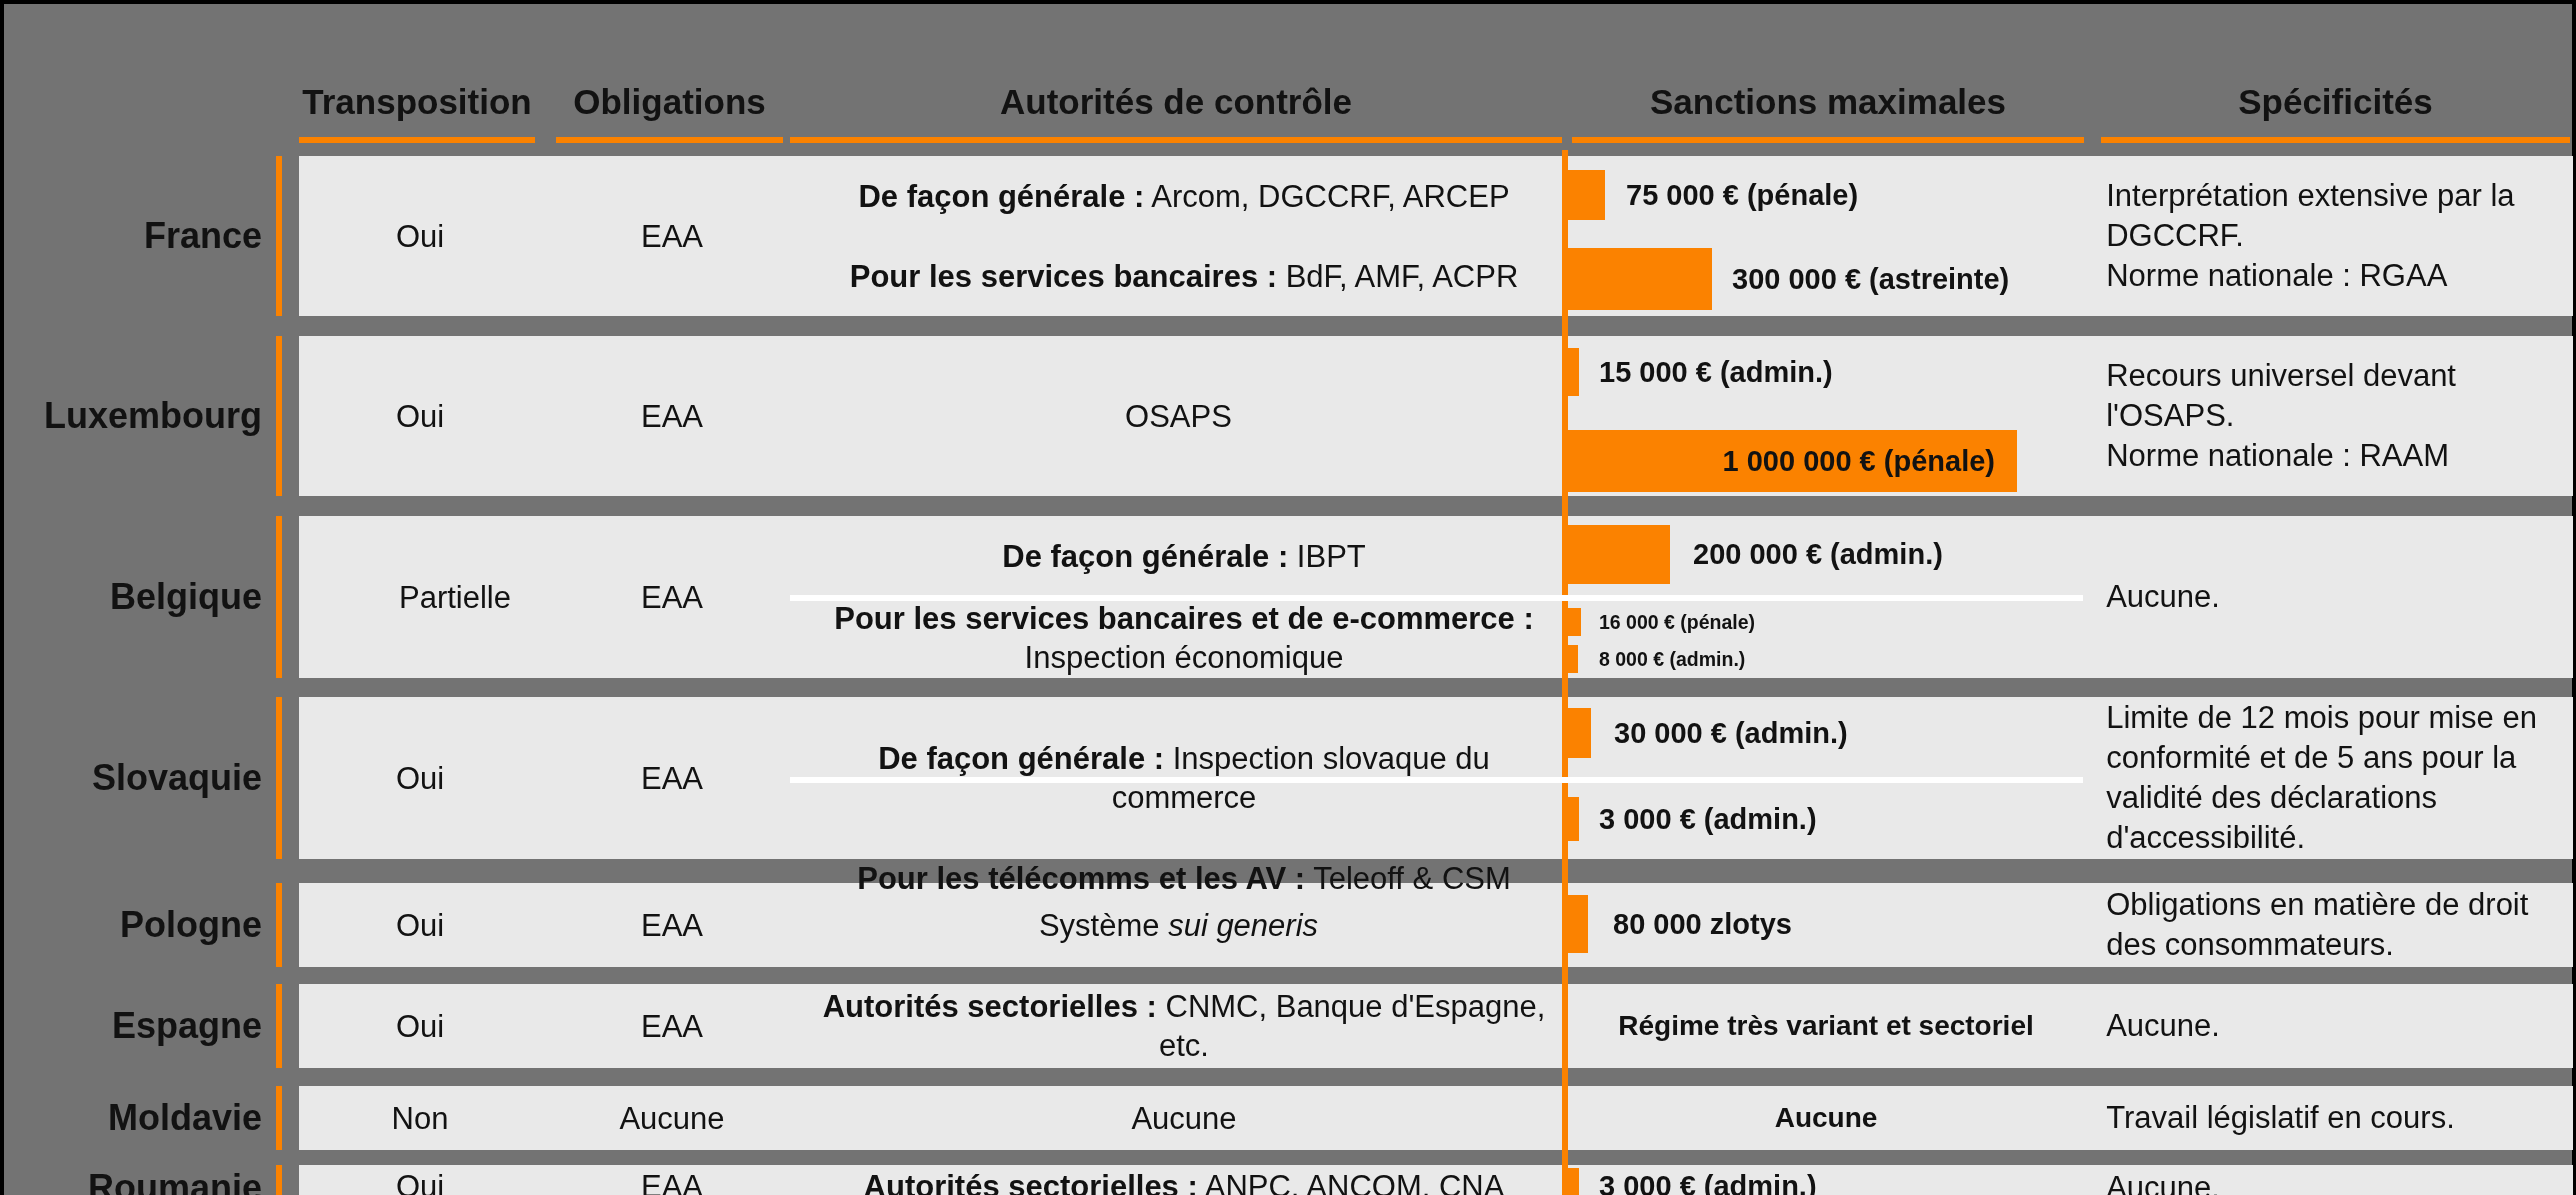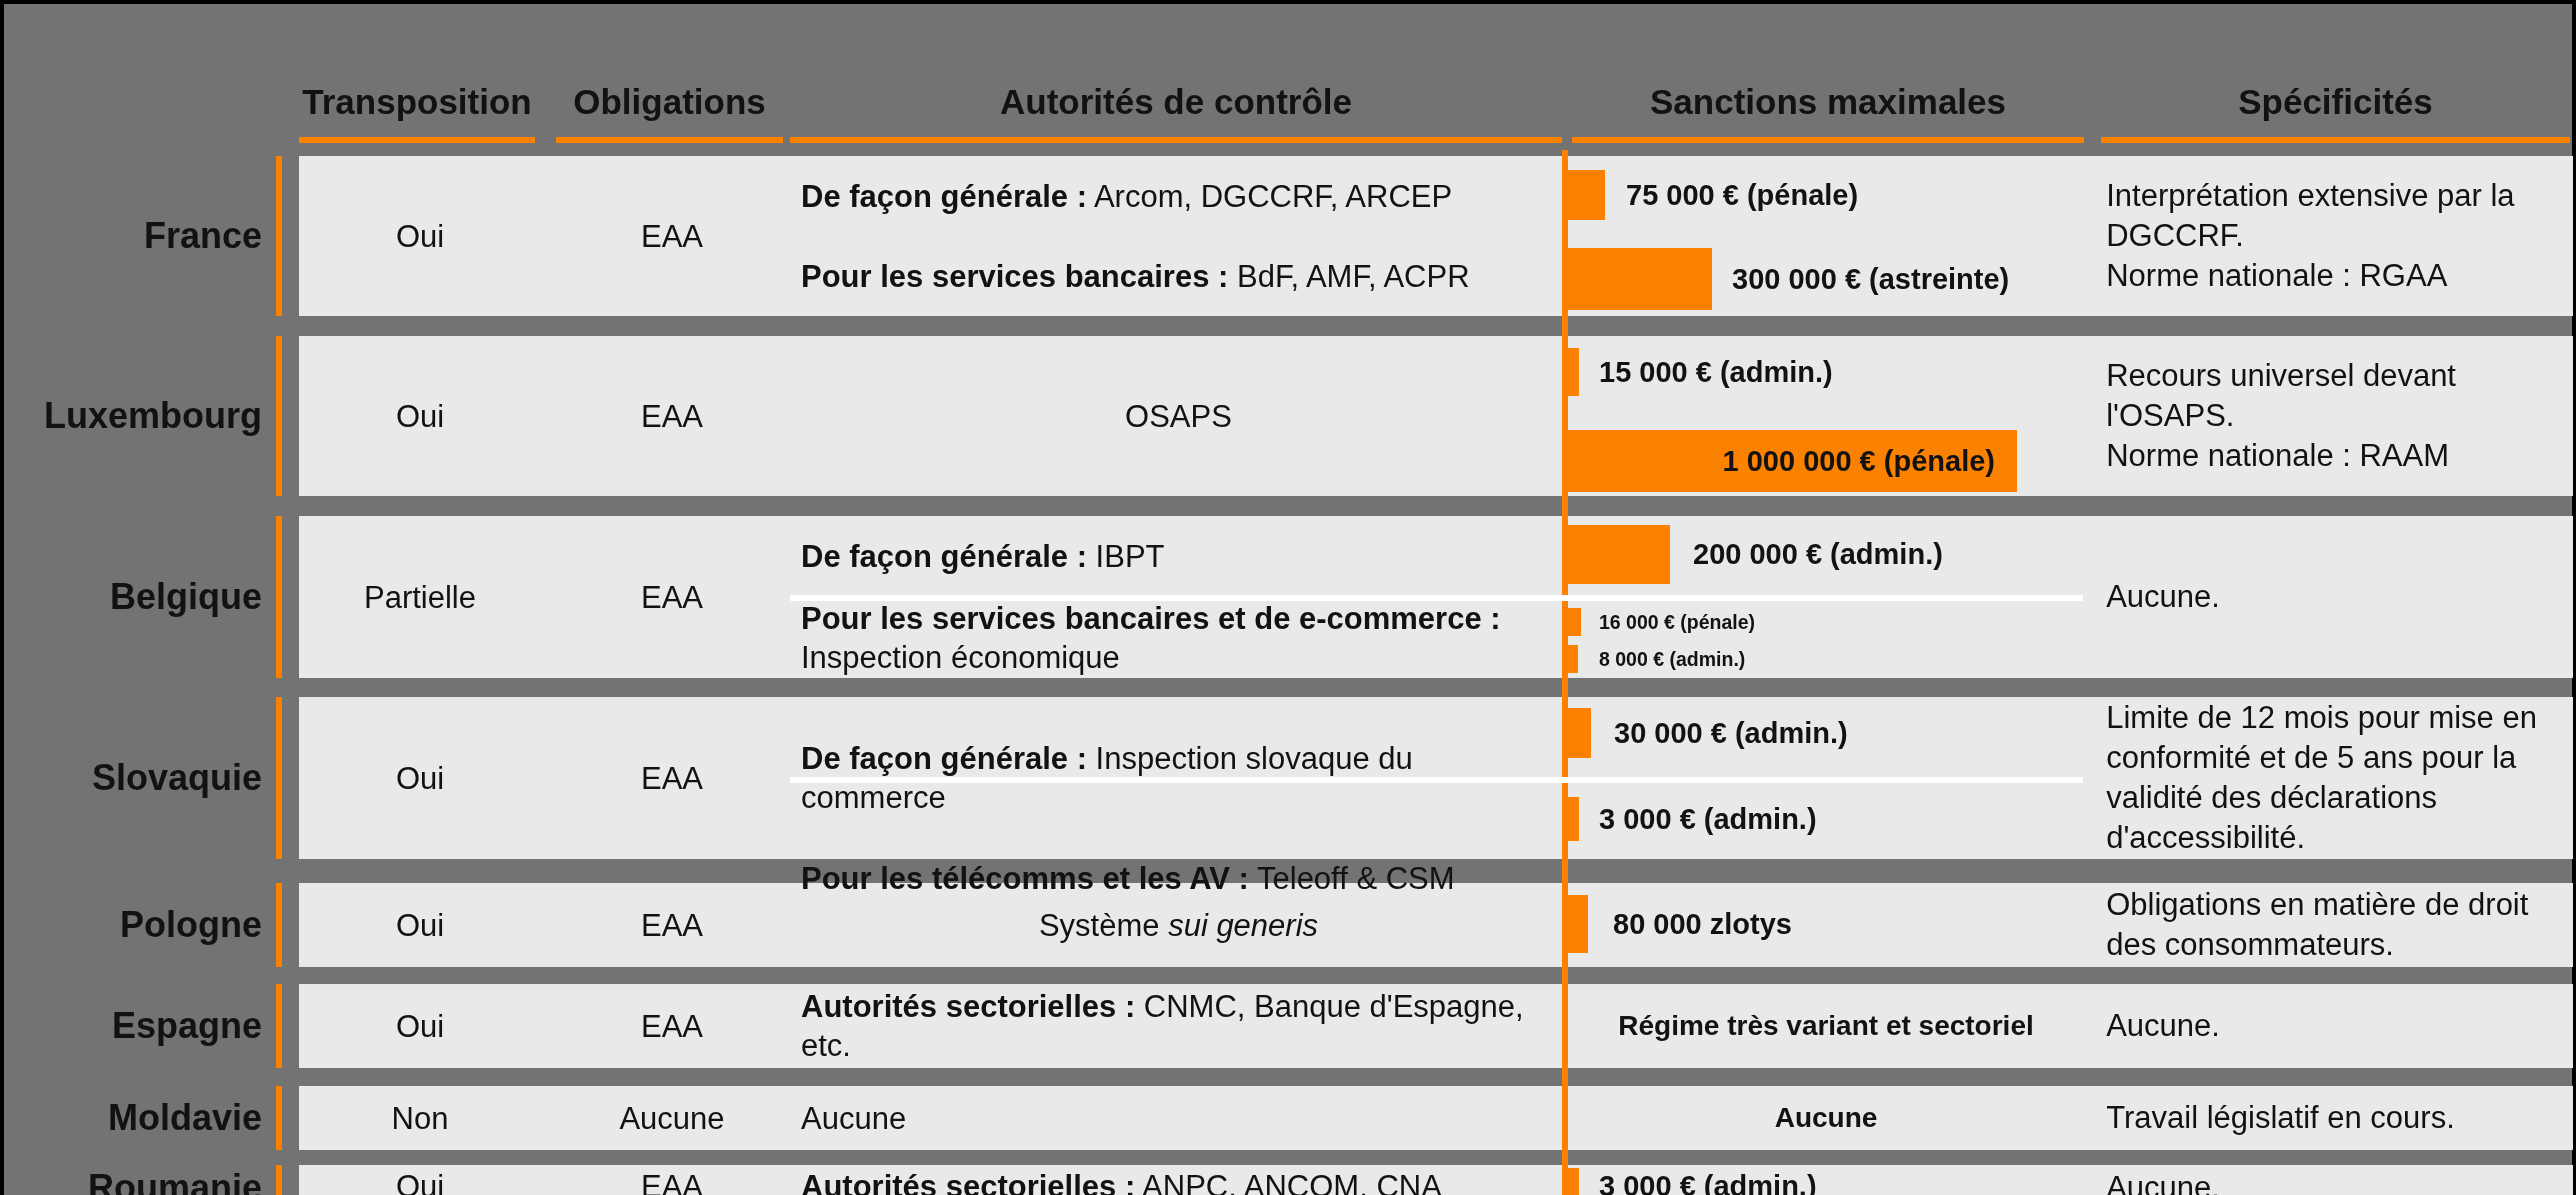--- a/index.html
+++ b/index.html
@@ -10,21 +10,21 @@
             font-size:35px;font-weight:700;white-space:nowrap;}
   .col-rule{position:absolute;top:137px;height:6.2px;background:#FB8200;}
   .axis{position:absolute;background:#FB8200;z-index:2;}
   .row-bg{position:absolute;background:#E9E9E9;z-index:0;}
   .row-tick{position:absolute;background:#FB8200;width:6.2px;left:276px;z-index:1;}
   .country{position:absolute;left:0;width:262px;display:flex;align-items:center;justify-content:flex-end;
            font-size:36px;font-weight:700;z-index:1;}
   .cell{position:absolute;display:flex;align-items:center;z-index:3;font-size:31px;line-height:39px;}
   .cell.center{justify-content:center;text-align:center;}
   .auto-blocks{display:flex;flex-direction:column;width:100%;height:100%;}
-  .auto-block{flex:1;display:flex;flex-direction:column;justify-content:center;padding-left:11px;}
+  .auto-block{flex:1;display:flex;flex-direction:column;justify-content:center;padding-left:11px;align-items:center;}
   .auto-block.centered{align-items:center;padding-left:0;text-align:center;}
   .seg-b{font-weight:700;}
   .seg-i{font-style:italic;}
   .sep{position:absolute;background:#ffffff;height:6.2px;z-index:4;}
   .bar{position:absolute;background:#FB8200;z-index:3;}
   .bar-label{position:absolute;font-weight:700;font-size:29px;white-space:nowrap;display:flex;align-items:center;z-index:5;}
   .bar-label.mini{font-size:19.5px;}
   .bar-label.inside{justify-content:flex-end;}
   .sanc-text{position:absolute;font-weight:700;font-size:28px;display:flex;align-items:center;justify-content:center;
              text-align:center;z-index:3;white-space:nowrap;}
@@ -95,21 +95,21 @@
       <div class="bar" style="left: 1568px; top: 430px; width: 449px; height: 62px;"></div>
       <div class="bar-label inside" style="left: 1568px; top: 430px; width: 427px; height: 62px;">1 000 000 € (pénale)</div>
       <div class="spec" style="left: 2100px; top: 336px; width: 459px; height: 160px;">
         <div>Recours universel devant</div>
         <div>l'OSAPS.</div>
         <div>Norme nationale : RAAM</div>
       </div>
       <div class="row-bg" style="left: 299px; top: 516px; width: 2274px; height: 162px;"></div>
       <div class="row-tick" style="top: 516px; height: 162px;"></div>
       <div class="country" style="top: 516px; height: 162px;">Belgique</div>
-      <div class="cell center" style="left: 299px; top: 516px; width: 242px; height: 162px;">Partielle</div>
+      <div class="cell center" style="left: 299px; top: 516px; width: 242px; height: 162px; padding-left: 35px;">Partielle</div>
       <div class="cell center" style="left: 547px; top: 516px; width: 250px; height: 162px;">EAA</div>
       <div class="cell" style="left: 790px; top: 516px; width: 777px; height: 162px;">
         <div class="auto-blocks">
           <div class="auto-block">
             <div><span class="seg-b">De façon générale :</span><span class=""> IBPT</span></div>
           </div>
           <div class="auto-block">
             <div><span class="seg-b">Pour les services bancaires et de e-commerce :</span></div>
             <div><span class="">Inspection économique</span></div>
           </div>

